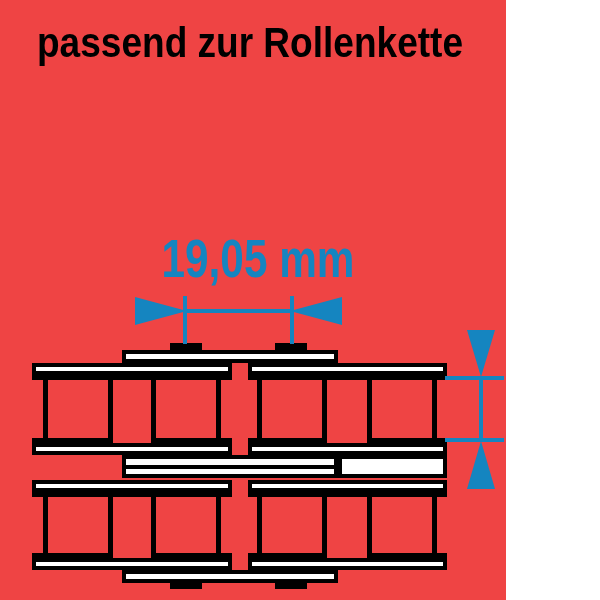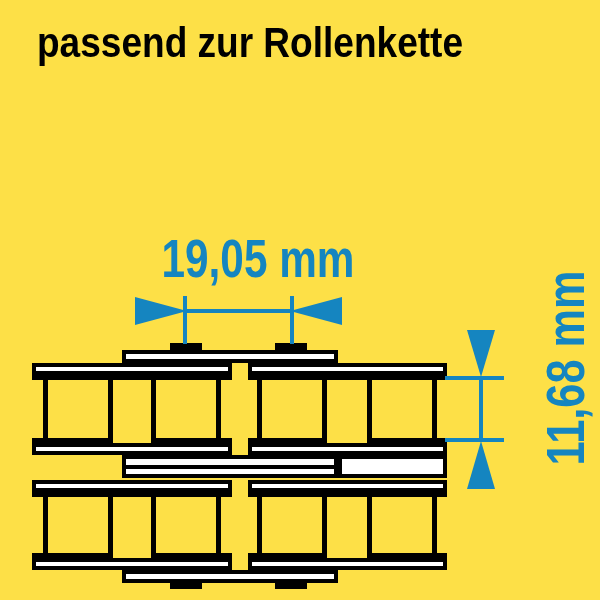--- a/index.html
+++ b/index.html
@@ -1,16 +1,16 @@
 <!DOCTYPE html>
 <html><head>
 <meta charset="utf-8">
 <style>
   html, body { margin: 0; padding: 0; background: #ffffff; }
-  .stage { position: relative; width: 600px; height: 600px; background: #fde047; overflow: hidden; }
+  .stage { position: relative; width: 506px; height: 600px; background: #ef4444; overflow: hidden; }
   svg { display: block; }
   text {
     font-family: "Liberation Sans", sans-serif;
     font-weight: bold;
   }
   .title-text { font-size: 43px; }
   .dim-text  { font-size: 53px; }
   .outline { fill: #ffffff; stroke: #000000; stroke-width: 4; }
   .solid   { fill: #000000; }
 </style>

